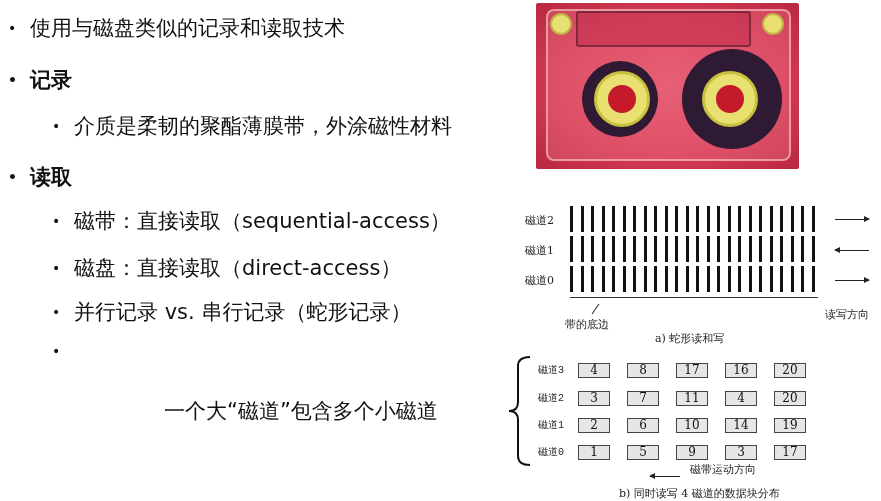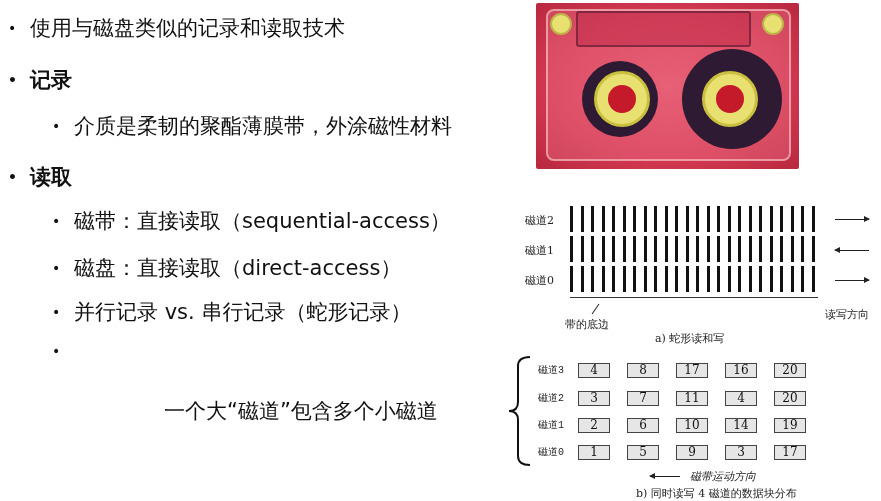--- a/index.html
+++ b/index.html
@@ -222,15 +222,15 @@
   <div class="blk-row" style="top:92px;">
     <span class="lbl">磁道0</span>
     <span class="blk">1</span>
     <span class="blk">5</span>
     <span class="blk">9</span>
     <span class="blk">3</span>
     <span class="blk">17</span>
   </div>
 
   <div class="arrow left" style="left:150px; top:124px; width:30px;"></div>
-  <div class="diag-text" style="left:190px; top:117px;font-style:italic;">磁带运动方向</div>
-  <div class="diag-text" style="left:136px; top:134px;">b) 同时读写 4 磁道的数据块分布</div>
+  <div class="diag-text" style="left:190px; top:110px;">磁带运动方向</div>
+  <div class="diag-text" style="left:119px; top:134px;">b) 同时读写 4 磁道的数据块分布</div>
 </div>
 
 </body></html>

